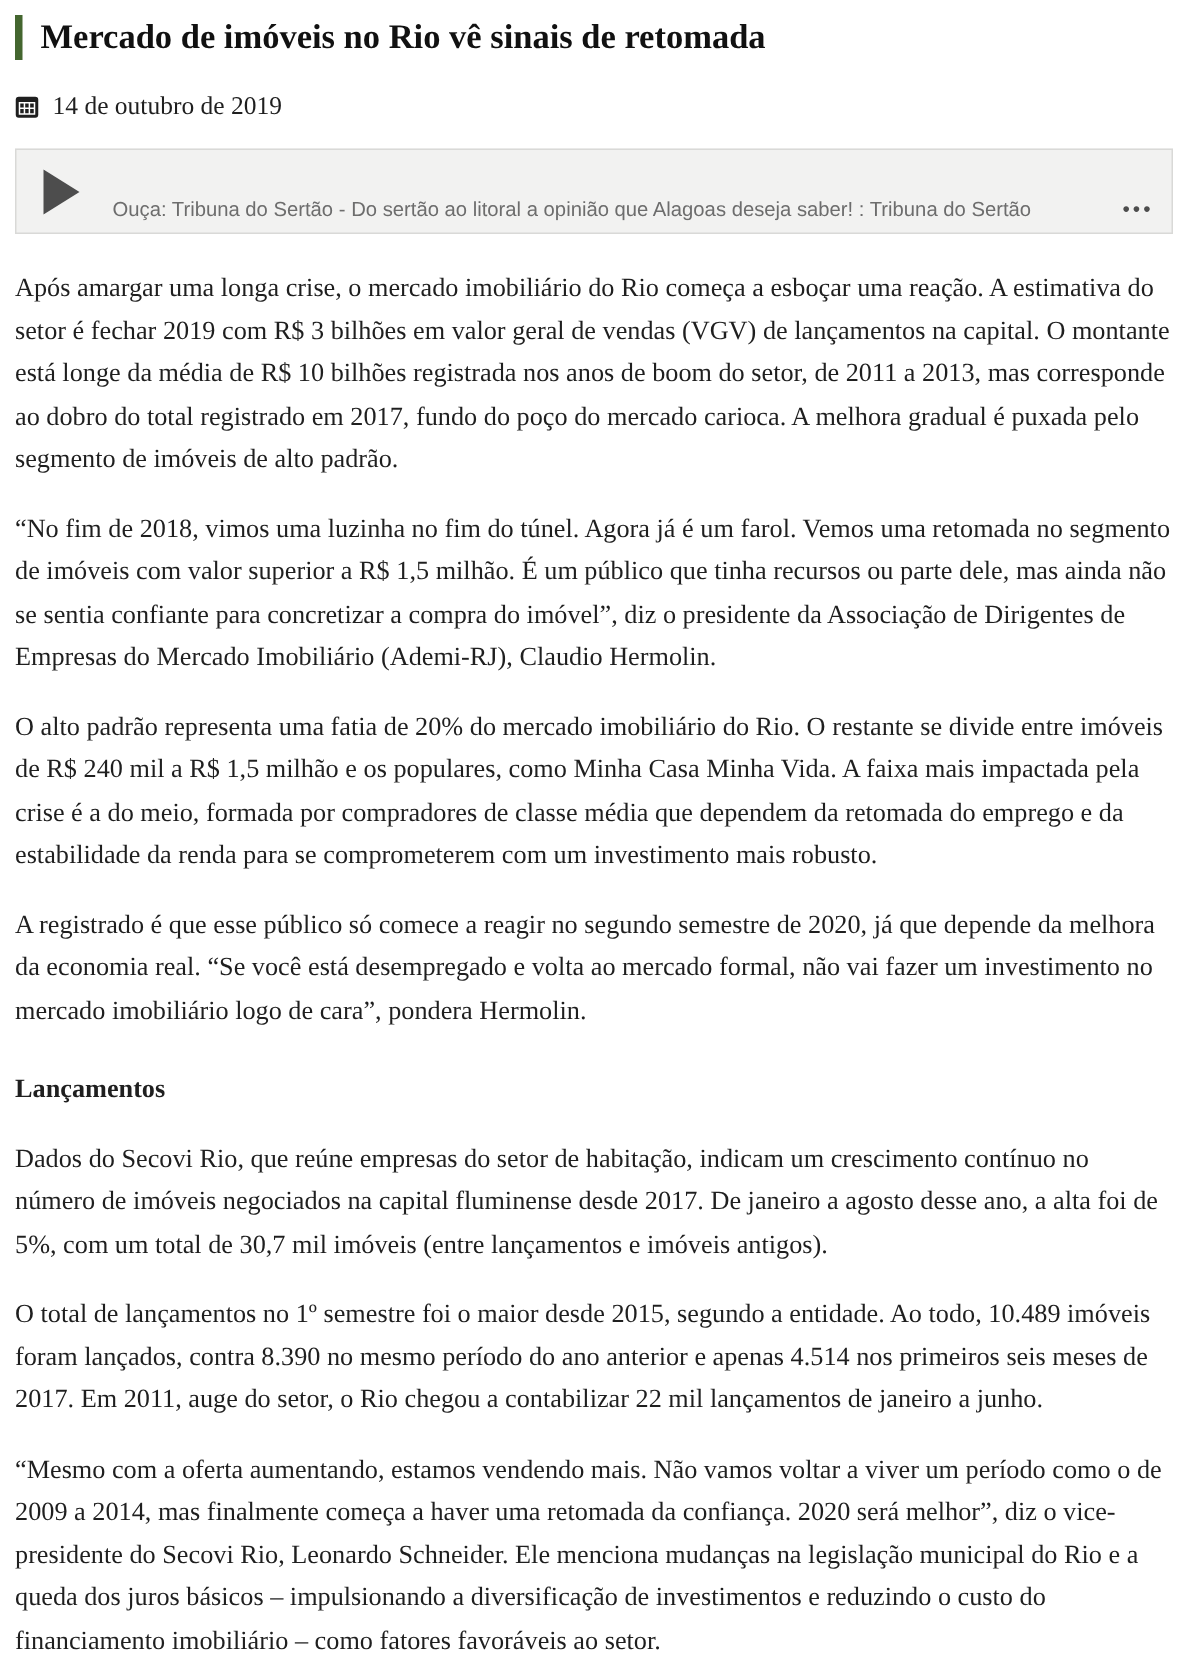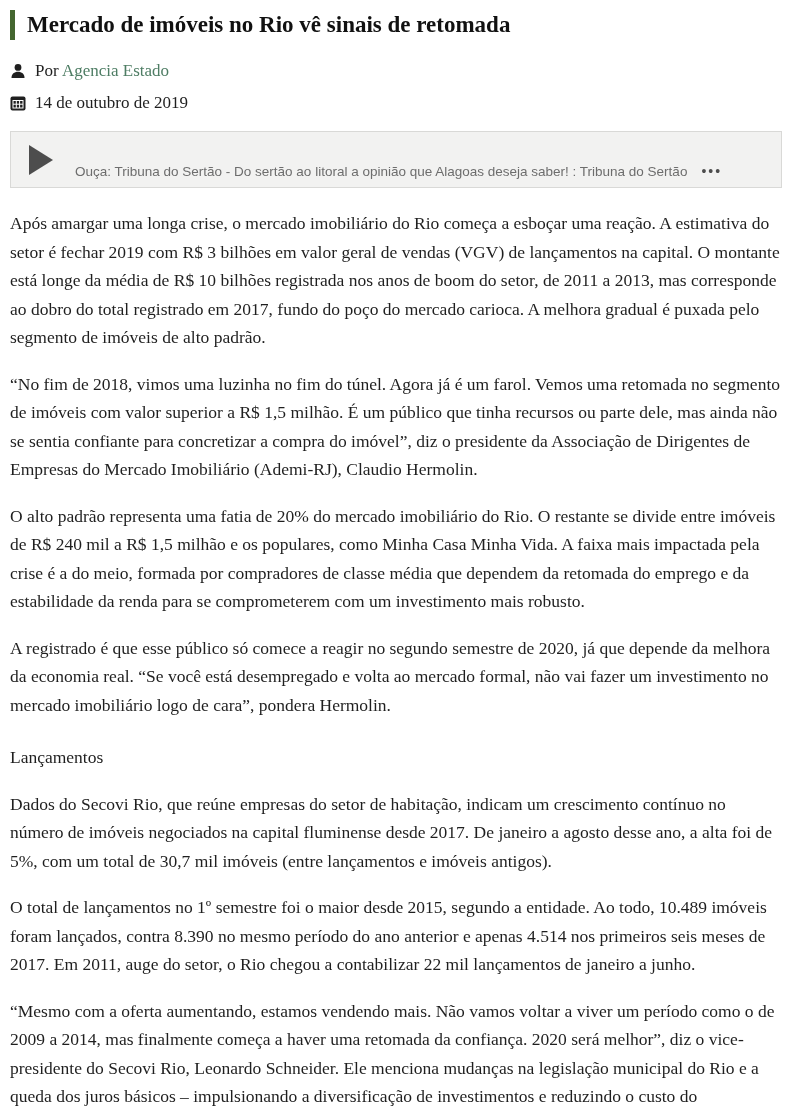--- a/index.html
+++ b/index.html
@@ -44,21 +44,21 @@
     padding:6px 12px 6px 18px;
     font-family:"Liberation Sans","DejaVu Sans",sans-serif;
   }
   .play-btn{
     width:0;height:0;cursor:pointer;flex:0 0 auto;
     border-left:24px solid var(--player-control);
     border-top:15px solid transparent;
     border-bottom:15px solid transparent;
     margin-right:22px;
   }
-  .player-main{flex:1 1 auto;min-width:0;display:flex;gap:3px;margin-top:23px;}
+  .player-main{flex:1 1 auto;min-width:0;display:flex;flex-direction:column;gap:3px;margin-top:23px;}
   .player-row1{display:flex;align-items:center;}
   .player-title{
     flex:1 1 auto;min-width:0;
     font-size:13.5px;color:var(--player-text);
     white-space:nowrap;overflow:hidden;text-overflow:ellipsis;
   }
   .player-menu{flex:0 0 auto;color:var(--player-control);font-size:14px;letter-spacing:2px;cursor:pointer;margin-left:14px;line-height:1;}
   .player-row2{display:flex;align-items:center;}
   .player-time{font-size:12.5px;color:var(--player-text);flex:0 0 auto;margin-right:14px;}
   .slider{flex:1 1 auto;display:flex;align-items:center;height:20px;cursor:pointer;position:relative;}
@@ -69,44 +69,32 @@
   .slider-track{flex:1 1 auto;height:2px;background:var(--track);}
   .player-volume{font-size:12.5px;color:var(--player-text);flex:0 0 auto;margin:0 10px 0 12px;}
   .player-brand{
     flex:0 0 auto;color:var(--brand);font-size:19px;letter-spacing:1px;
     font-family:"Liberation Sans","DejaVu Sans",sans-serif;cursor:pointer;line-height:1;
   }
 
   
   .article-body{margin-top:21px;font-size:17.5px;line-height:28.5px;}
   .article-body p{margin-bottom:18px;}
-  .article-body h2{font-size:17.5px;font-weight:normal;margin:24px 0 18px 0;}
+  .article-body h2{font-size:17.5px;font-weight:bold;margin:24px 0 18px 0;}
 </style>
 </head>
 <body>
 
 <div class="page">
 
   <div class="headline">
     <div class="headline-bar"></div>
     <h1>Mercado de imóveis no Rio vê sinais de retomada</h1>
   </div>
 
-  <div class="meta-row">
-    <span class="meta-icon">
-      <svg width="16" height="16" viewBox="0 0 16 16">
-        <circle cx="8" cy="4.4" r="3.4" fill="#1f1f1f"></circle>
-        <path d="M1.5 15 C1.5 10.8 4.3 8.7 8 8.7 C11.7 8.7 14.5 10.8 14.5 15 Z" fill="#1f1f1f"></path>
-      </svg>
-    </span>
-    <span>
-      <span>Por</span>
-      <a class="author-link">Agencia Estado</a>
-    </span>
-  </div>
 
   <div class="meta-row">
     <span class="meta-icon">
       <svg width="16" height="15" viewBox="0 0 16 15">
         <rect x="0.5" y="0.5" width="15" height="14" rx="2" fill="#1f1f1f"></rect>
         <rect x="3" y="4.5" width="10" height="7.5" fill="#1f1f1f" stroke="#ffffff" stroke-width="1"></rect>
         <line x1="6.3" y1="4.5" x2="6.3" y2="12" stroke="#ffffff" stroke-width="1"></line>
         <line x1="9.6" y1="4.5" x2="9.6" y2="12" stroke="#ffffff" stroke-width="1"></line>
         <line x1="3" y1="8.2" x2="13" y2="8.2" stroke="#ffffff" stroke-width="1"></line>
       </svg>

